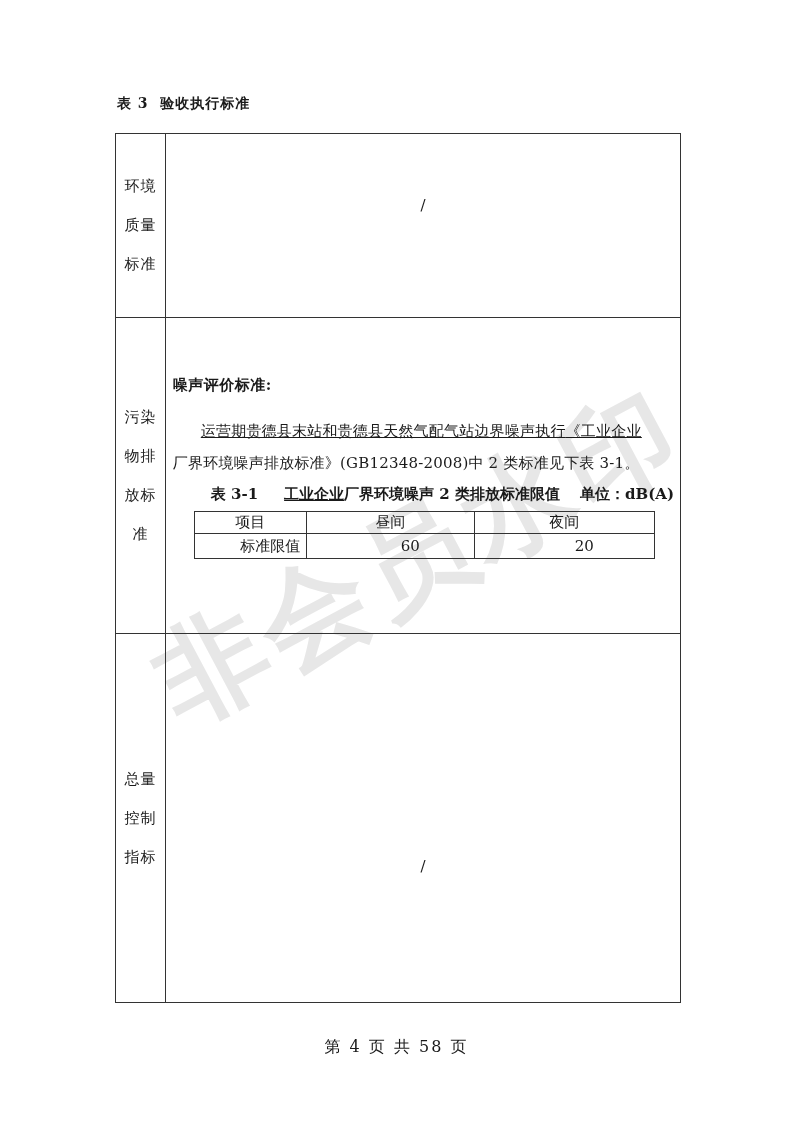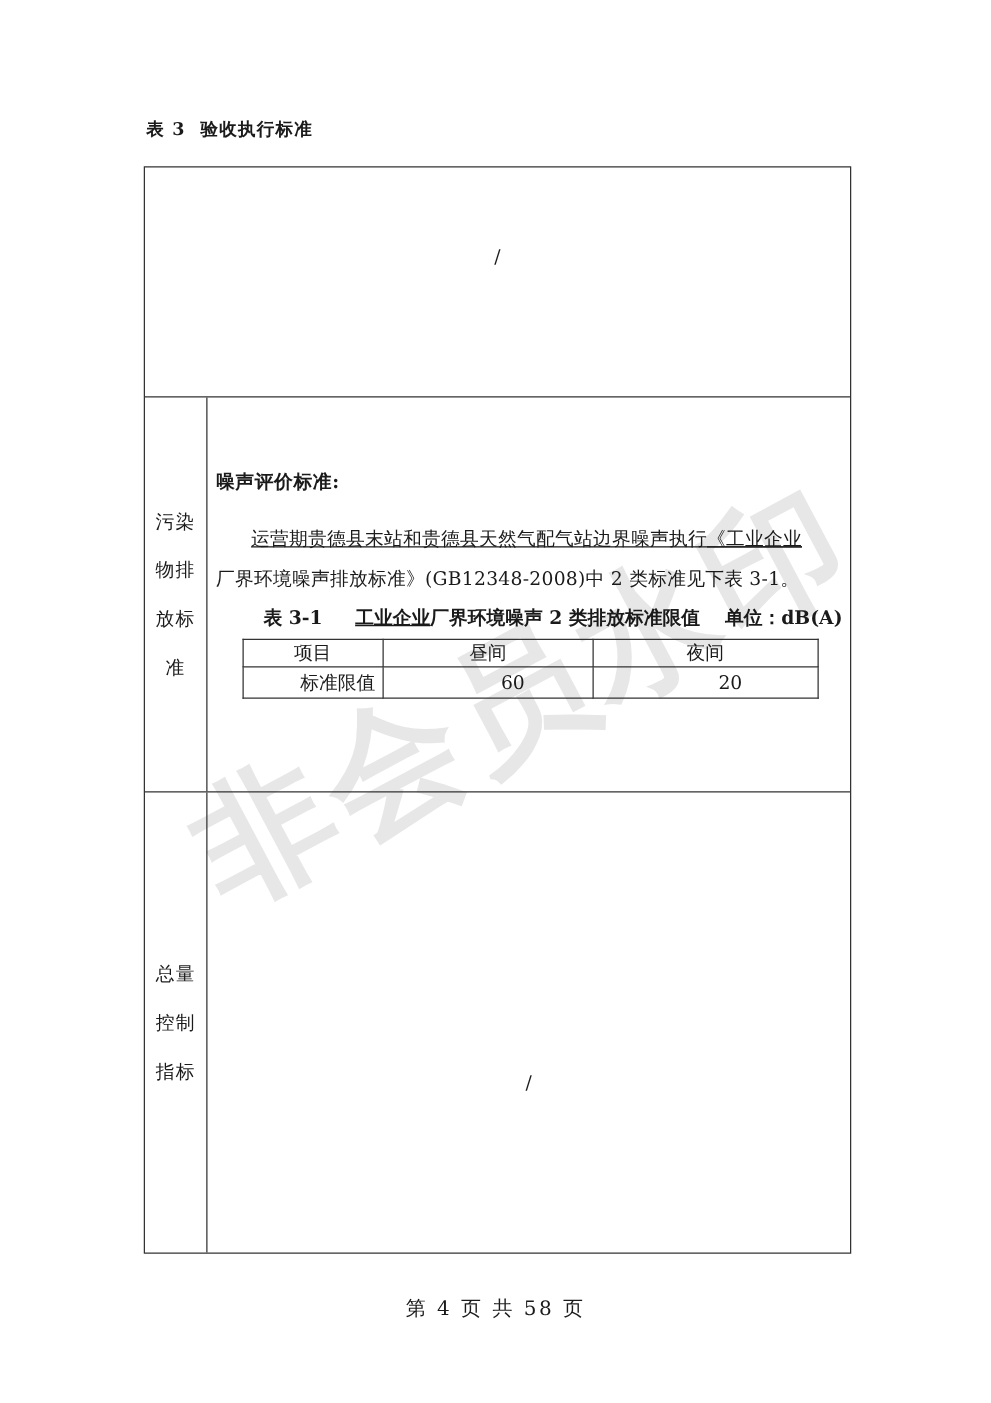--- a/index.html
+++ b/index.html
@@ -75,20 +75,25 @@
 </head>
 <body>
 
 <div class="watermark">非会员水印</div>
 
 <div class="doc-title">表 3  验收执行标准</div>
 
 <div class="main-table">
 
   <div class="trow trow-1">
+    <div class="label-cell">
+      <span>环境</span>
+      <span>质量</span>
+      <span>标准</span>
+    </div>
     <div class="content-cell">
       <span class="slash slash-top">/</span>
     </div>
   </div>
 
   <div class="trow trow-2">
     <div class="label-cell">
       <span>污染</span>
       <span>物排</span>
       <span>放标</span>

